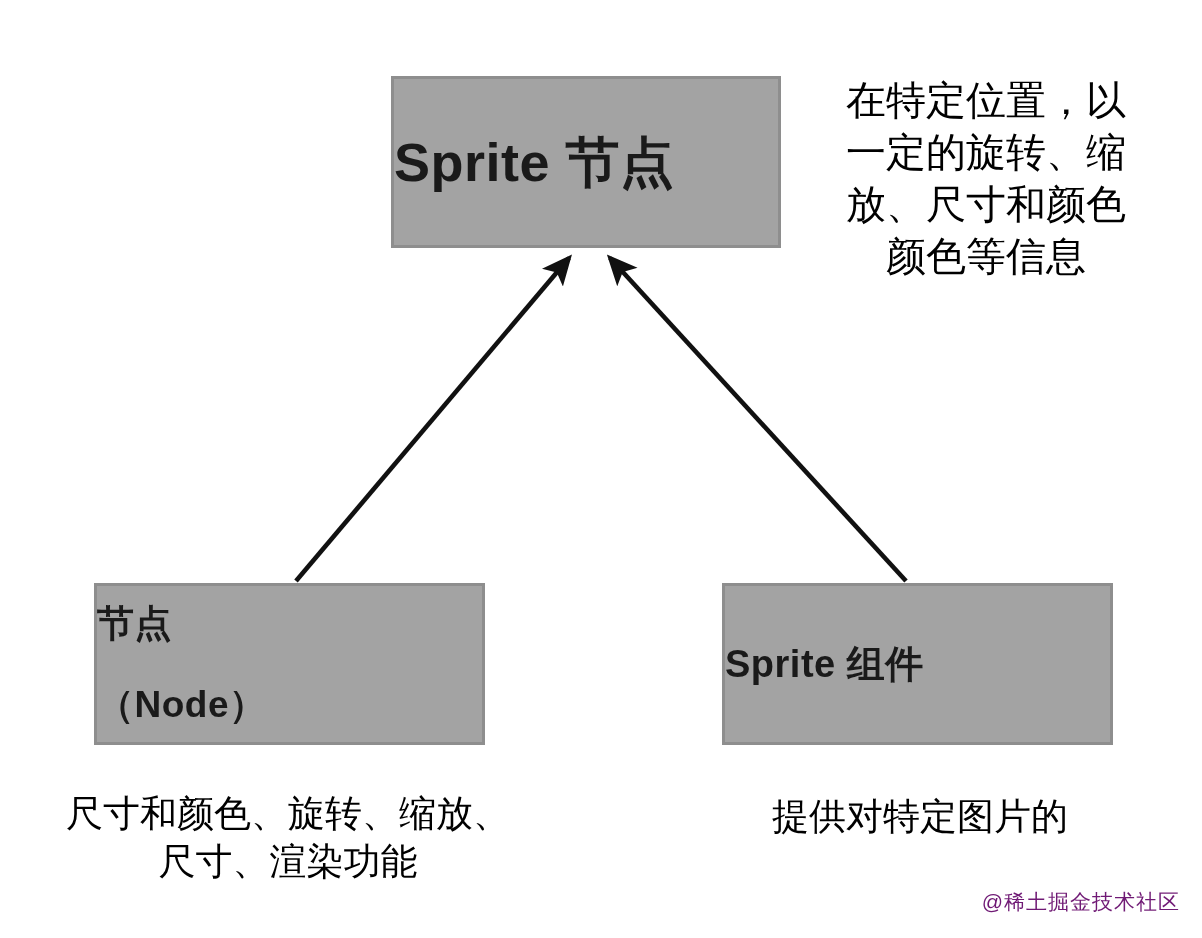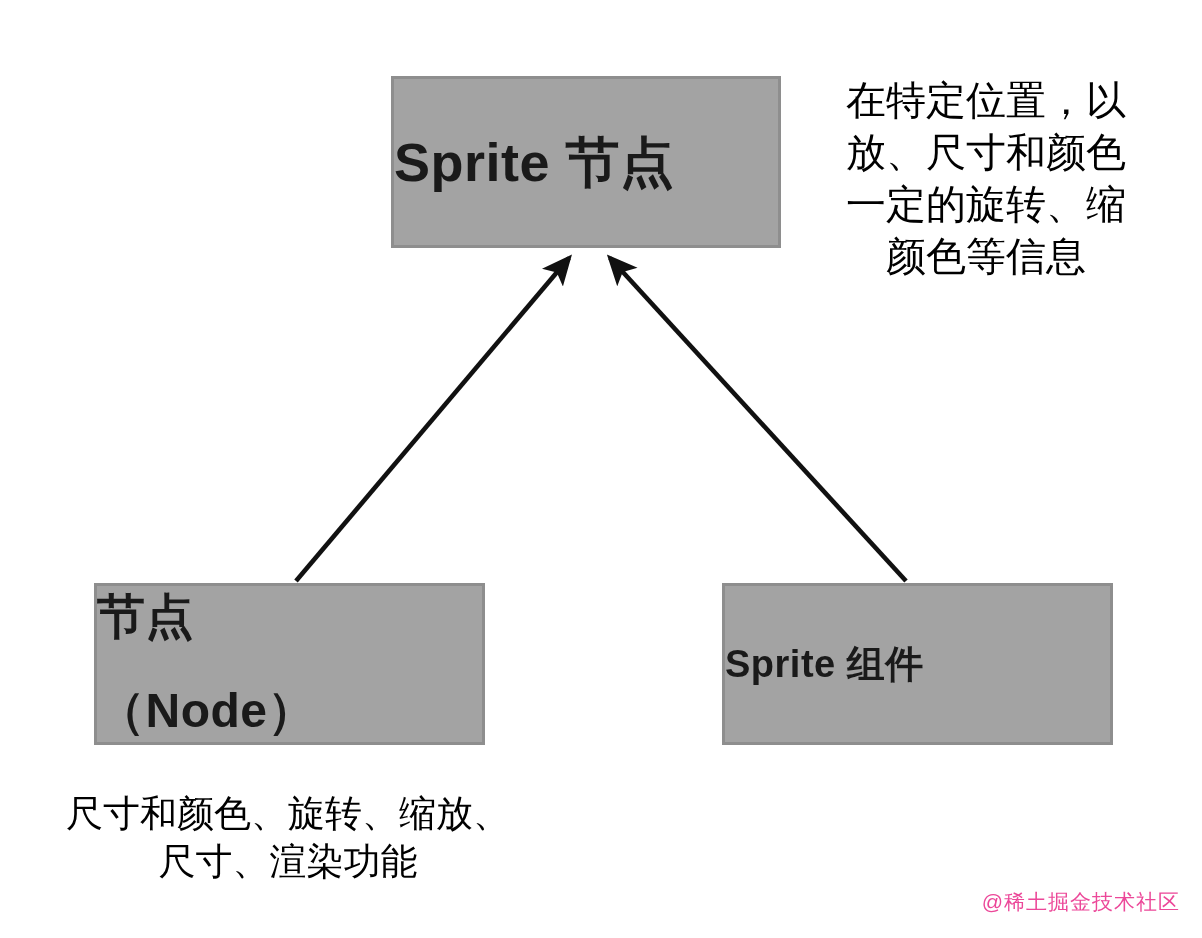--- a/index.html
+++ b/index.html
@@ -38,21 +38,21 @@
     top: 76px;
     width: 390px;
     height: 172px;
     font-size: 54px;
   }
   #box-node {
     left: 94px;
     top: 583px;
     width: 391px;
     height: 162px;
-    font-size: 48px;
+    font-size: 37px;
     gap: 40px;
   }
   #box-sprite-component {
     left: 722px;
     top: 583px;
     width: 391px;
     height: 162px;
     font-size: 38px;
   }
   .box-line {
@@ -93,21 +93,21 @@
     top: 0;
     width: 1202px;
     height: 938px;
     pointer-events: none;
   }
   #watermark {
     position: absolute;
     right: 22px;
     bottom: 22px;
     font-size: 21px;
-    color: #ec4899;
+    color: #701a75;
     letter-spacing: 1px;
     white-space: nowrap;
   }
 </style>
 </head>
 <body>
 
 <div id="canvas">
 
   <svg id="arrows" viewBox="0 0 1202 938" width="1202" height="938" xmlns="http://www.w3.org/2000/svg">
@@ -119,37 +119,38 @@
     <line x1="296" y1="581" x2="569" y2="258" stroke="#111111" stroke-width="4.6" marker-end="url(#arrowhead)"></line>
     <line x1="906" y1="581" x2="610" y2="258" stroke="#111111" stroke-width="4.6" marker-end="url(#arrowhead)"></line>
   </svg>
 
   <div class="node-box" id="box-sprite-node">
     <span class="box-line">Sprite 节点</span>
   </div>
 
   <div class="annotation" id="annotation-sprite-node">
     <span class="ann-line">在特定位置，以</span>
+    <span class="ann-line">一定的旋转、缩</span>
     <span class="ann-line">放、尺寸和颜色</span>
-    <span class="ann-line">一定的旋转、缩</span>
     <span class="ann-line">颜色等信息</span>
   </div>
 
   <div class="node-box" id="box-node">
     <span class="box-line">节点</span>
     <span class="box-line">（Node）</span>
   </div>
 
   <div class="annotation" id="caption-node">
     <span class="ann-line">尺寸和颜色、旋转、缩放、</span>
     <span class="ann-line">尺寸、渲染功能</span>
   </div>
 
   <div class="node-box" id="box-sprite-component">
     <span class="box-line">Sprite 组件</span>
   </div>
 
   <div class="annotation" id="caption-sprite-component">
+    <span class="ann-line">提供对特定图片的</span>
   </div>
 
   <div id="watermark">@稀土掘金技术社区</div>
 
 </div>
 
 </body></html>

